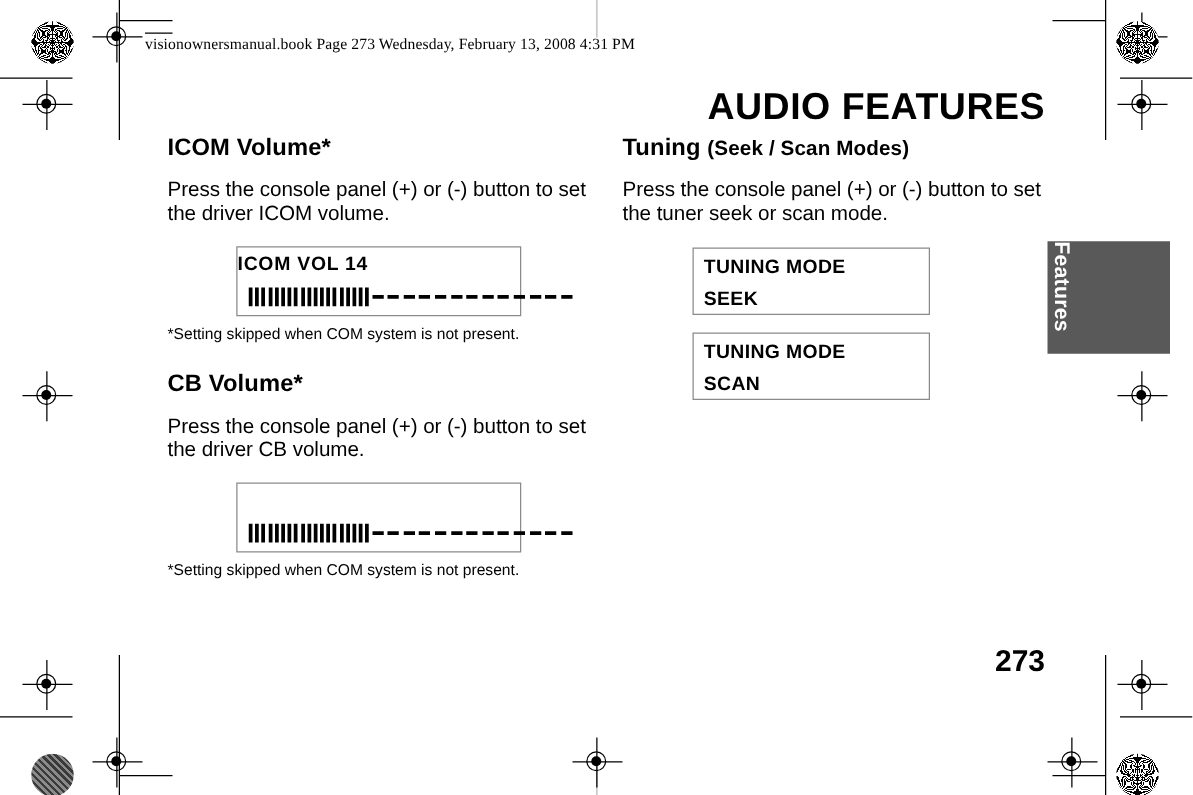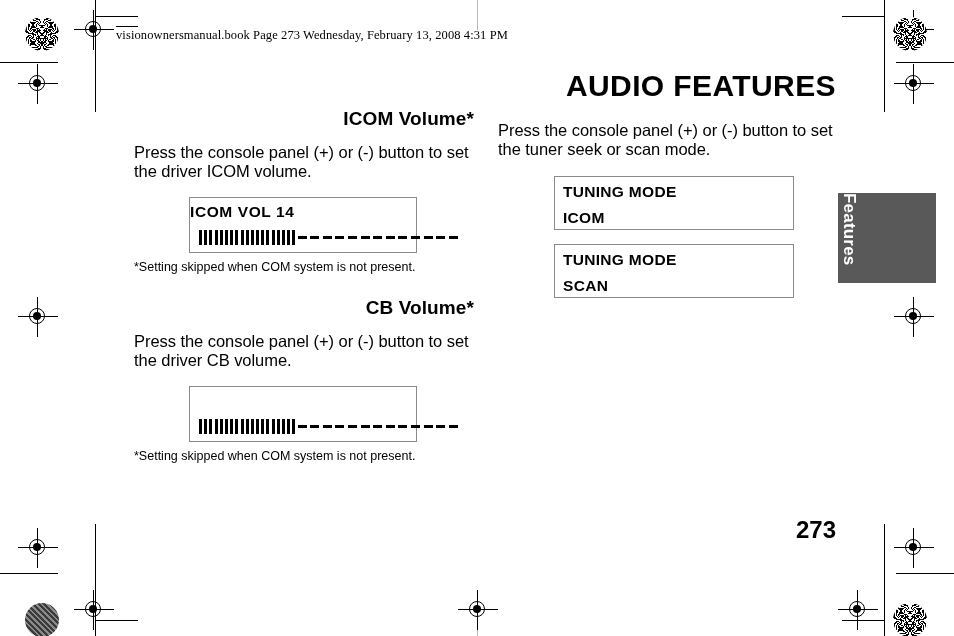--- a/index.html
+++ b/index.html
@@ -143,21 +143,20 @@
     width: 340px;
   }
   .col-left  { left: 134px; }
   .col-right { left: 498px; }
 
   h2.section-head {
     margin: 0;
     font-size: 19px;
     font-weight: bold;
     letter-spacing: .1px;
-    text-align: right;
   }
   h2.section-head .small {
     font-size: 16.5px;
   }
 
   p.body-text {
     margin: 13px 0 0 0;
     font-size: 16.5px;
     line-height: 19px;
     letter-spacing: -.05px;
@@ -219,21 +218,21 @@
   .seg-empty i {
     display: block;
     width: 9px;
     height: 3px;
     background: #000;
     margin-right: 3.6px;
   }
 
   .lcd-mode {
     margin: 0 0 0 56px;
-    width: 240px;
+    width: 190px;
     height: 54px;
     text-decoration: underline;
   }
   .lcd-mode.first { margin-top: 17px; }
   .lcd-mode.second { margin-top: 14px; }
   .lcd-mode .mode-line1 {
     position: absolute;
     top: 6px;
     left: 8px;
     font-size: 15.5px;
@@ -456,25 +455,26 @@
     </div>
 
     <p class="footnote">*Setting skipped when COM system is not present.</p>
   </section>
 
 </div>
 
 <div class="col col-right">
 
   <section>
+    <h2 class="section-head"><span>Tuning </span><span class="small">(Seek / Scan Modes)</span></h2>
     <p class="body-text">Press the console panel (+) or (-) button to set the tuner seek or scan mode.</p>
 
     <div class="lcd lcd-mode first">
       <div class="mode-line1">TUNING MODE</div>
-      <div class="mode-line2">ICOM</div>
+      <div class="mode-line2">SEEK</div>
     </div>
 
     <div class="lcd lcd-mode second">
       <div class="mode-line1">TUNING MODE</div>
       <div class="mode-line2">SCAN</div>
     </div>
   </section>
 
 </div>
 

